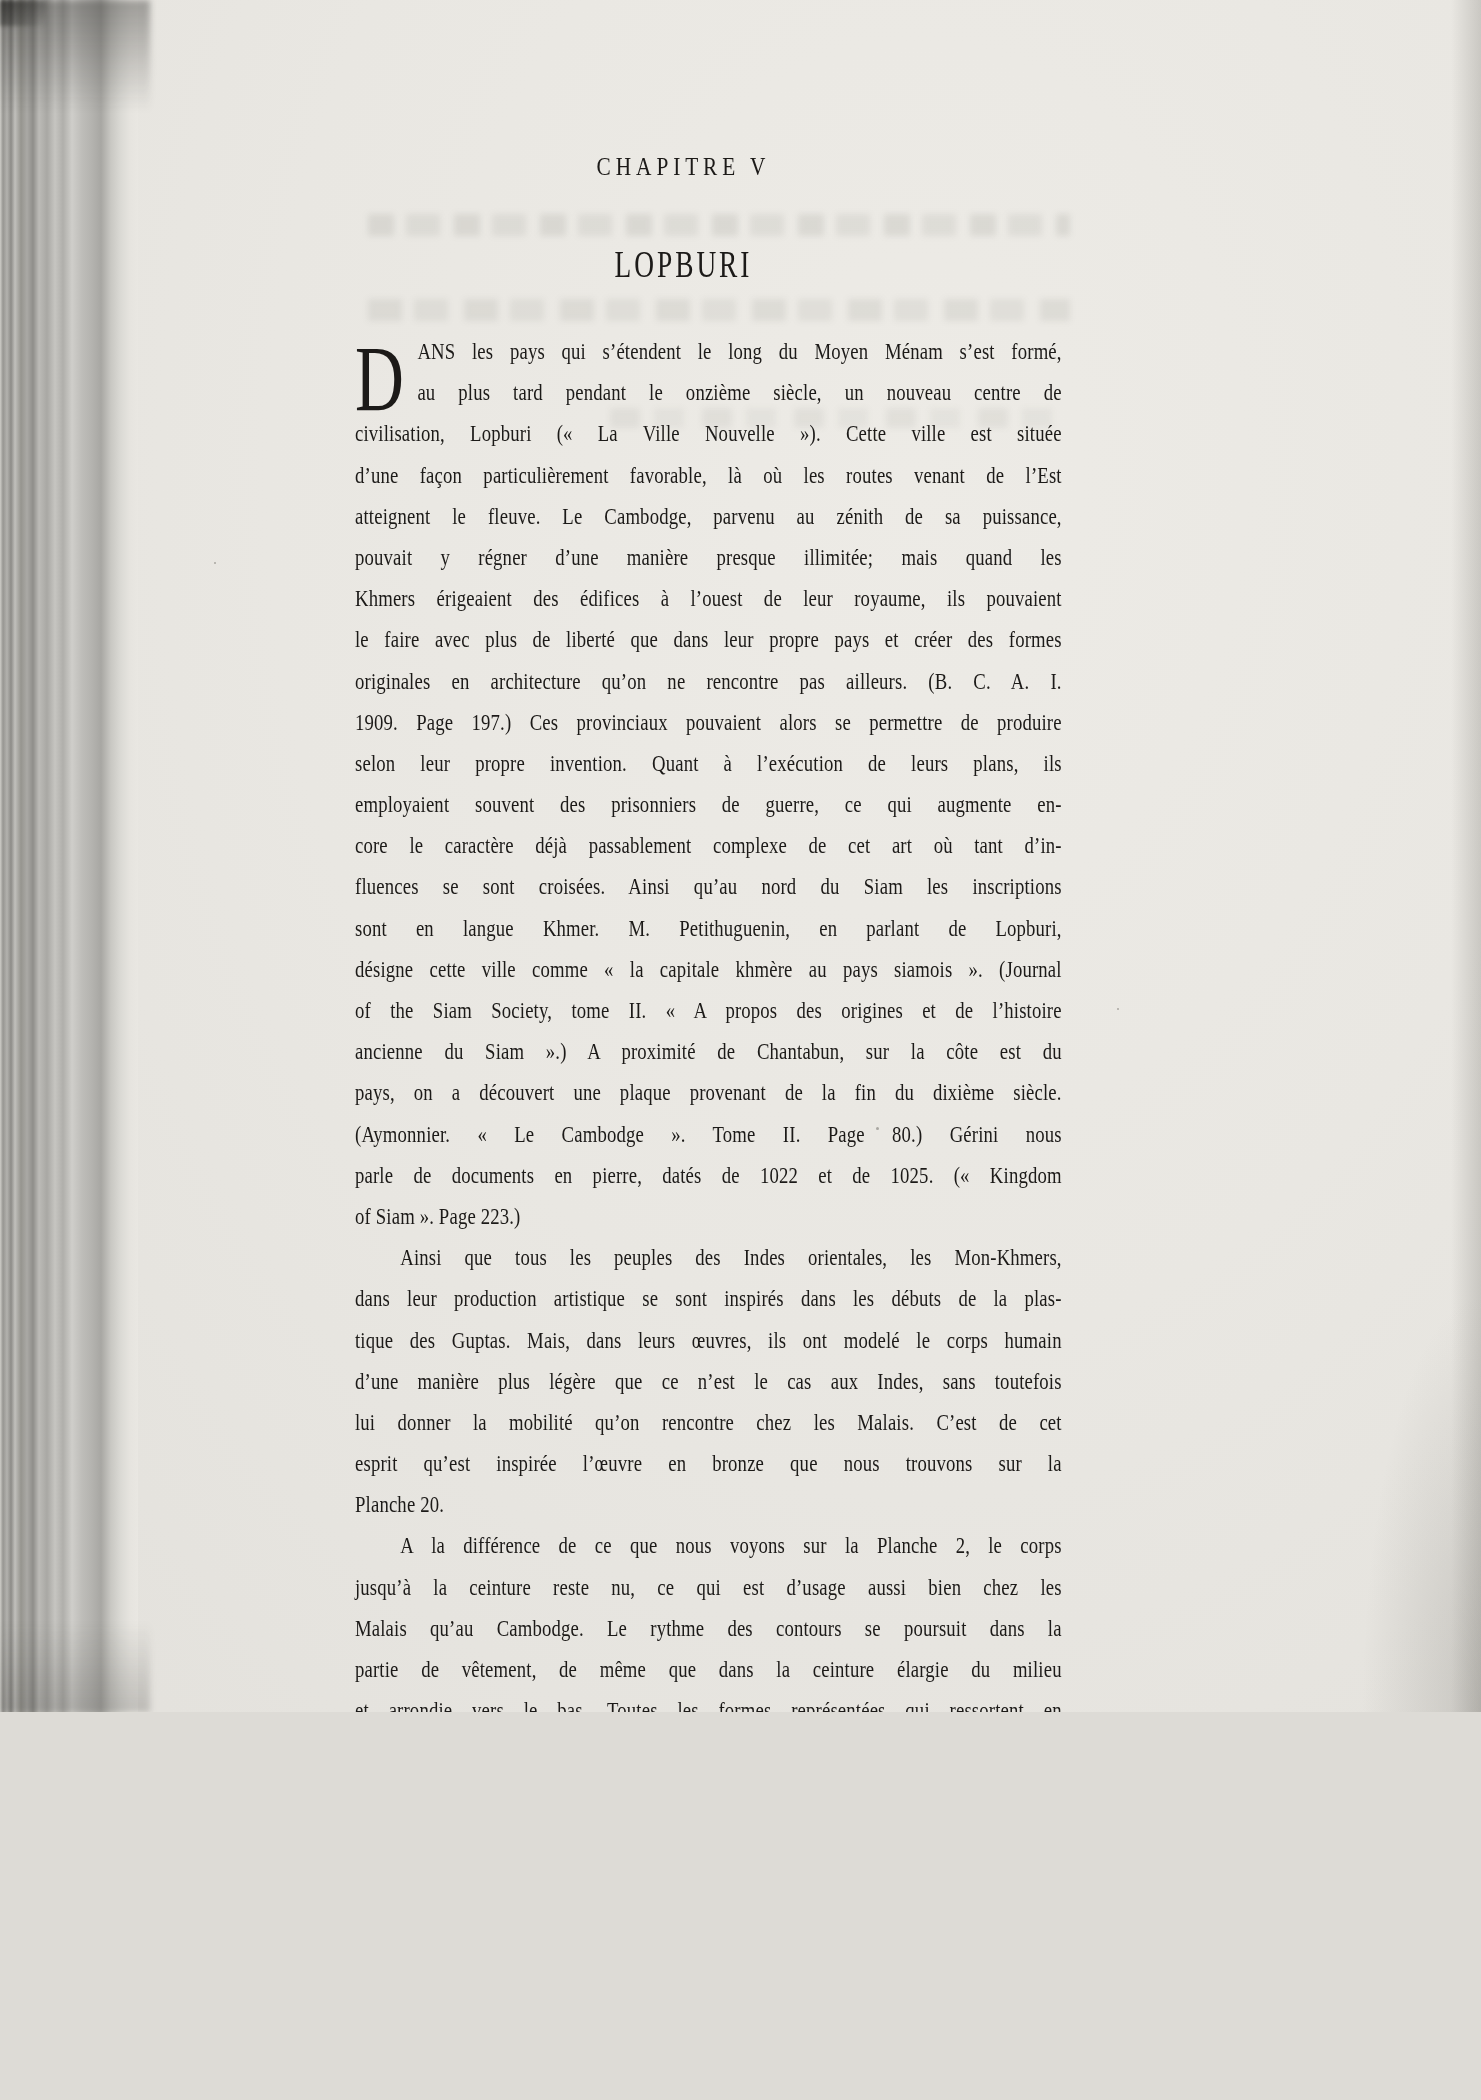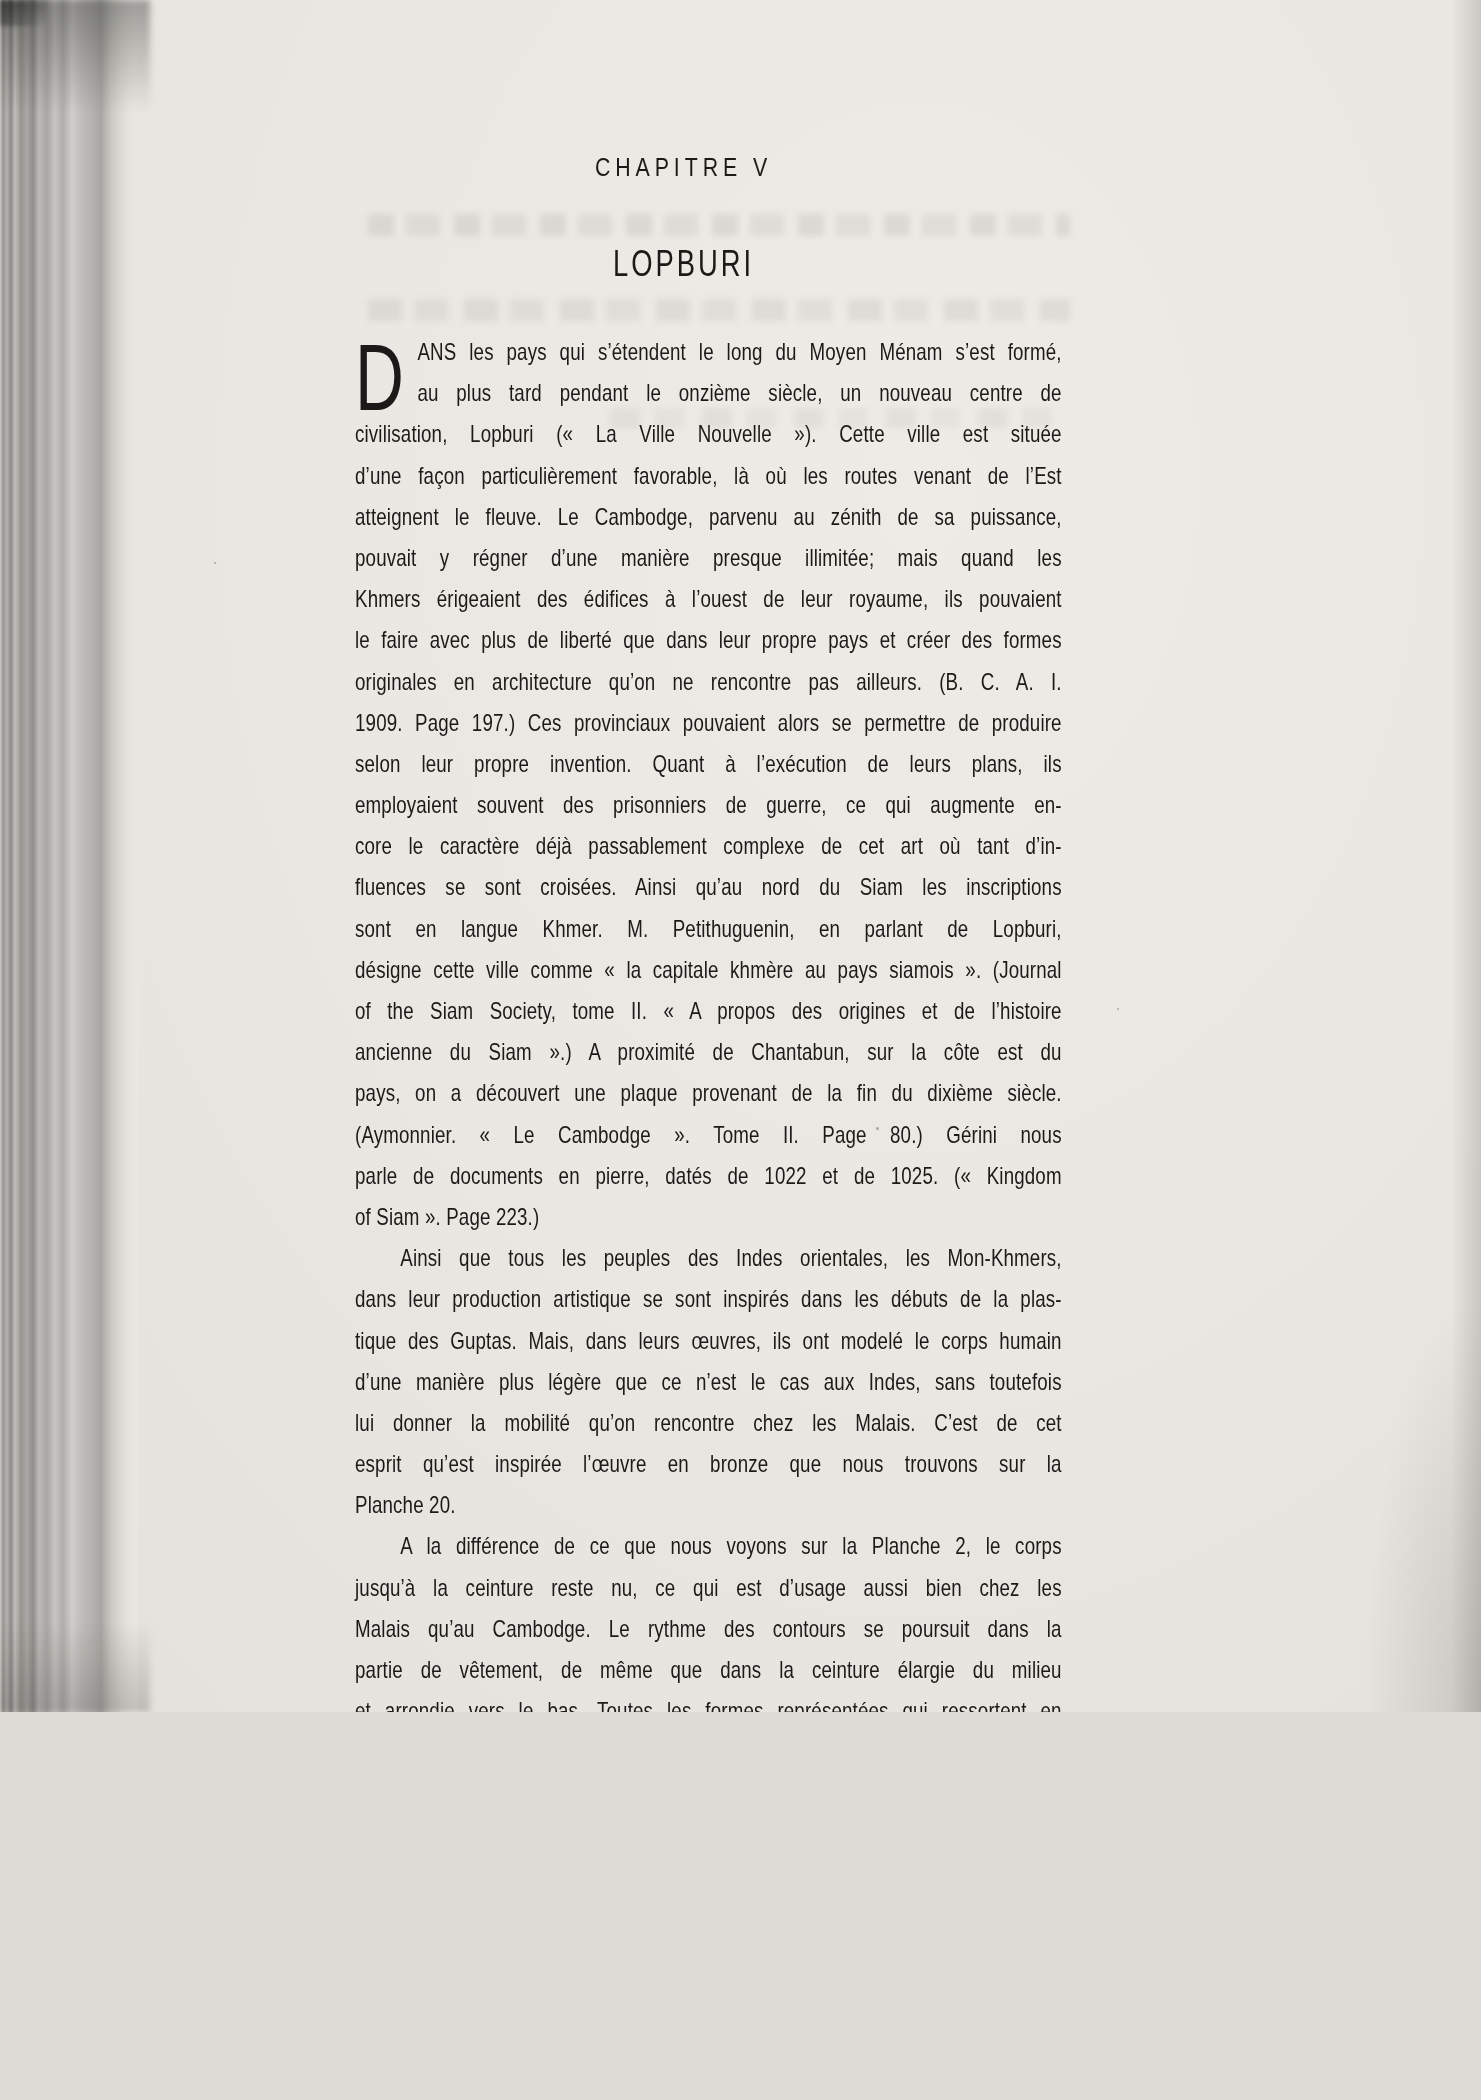--- a/index.html
+++ b/index.html
@@ -2,21 +2,21 @@
 <html><head>
 <meta charset="utf-8">
 <style>
   html,body { margin:0; padding:0; }
   body { width:1481px; height:2100px; overflow:hidden; background:#dddbd6; }
 
   .page {
     position:relative; width:1481px; height:1712px; overflow:hidden;
     background:
       radial-gradient(ellipse at 62% 28%, #edebe6 0%, #e9e7e2 50%, #e3e1dc 100%);
-    font-family:Liberation Sans, sans-serif;
+    font-family:Liberation Serif, serif;
     color:#1c1a18;
   }
 
   
   .binding {
     position:absolute; left:0; top:0; width:138px; height:100%;
     background:linear-gradient(90deg,
       #cfcec9 0px, #979692 3px, #b3b2ae 7px, #8d8c88 11px, #c1c0bc 15px,
       #96958f 21px, #aaa9a5 27px, #8f8e8a 33px, #bcbbb7 39px, #a9a8a4 47px,
       #c6c5c1 55px, #b0afab 63px, #cfceca 72px, #bebdb9 82px, #b4b3af 92px,

